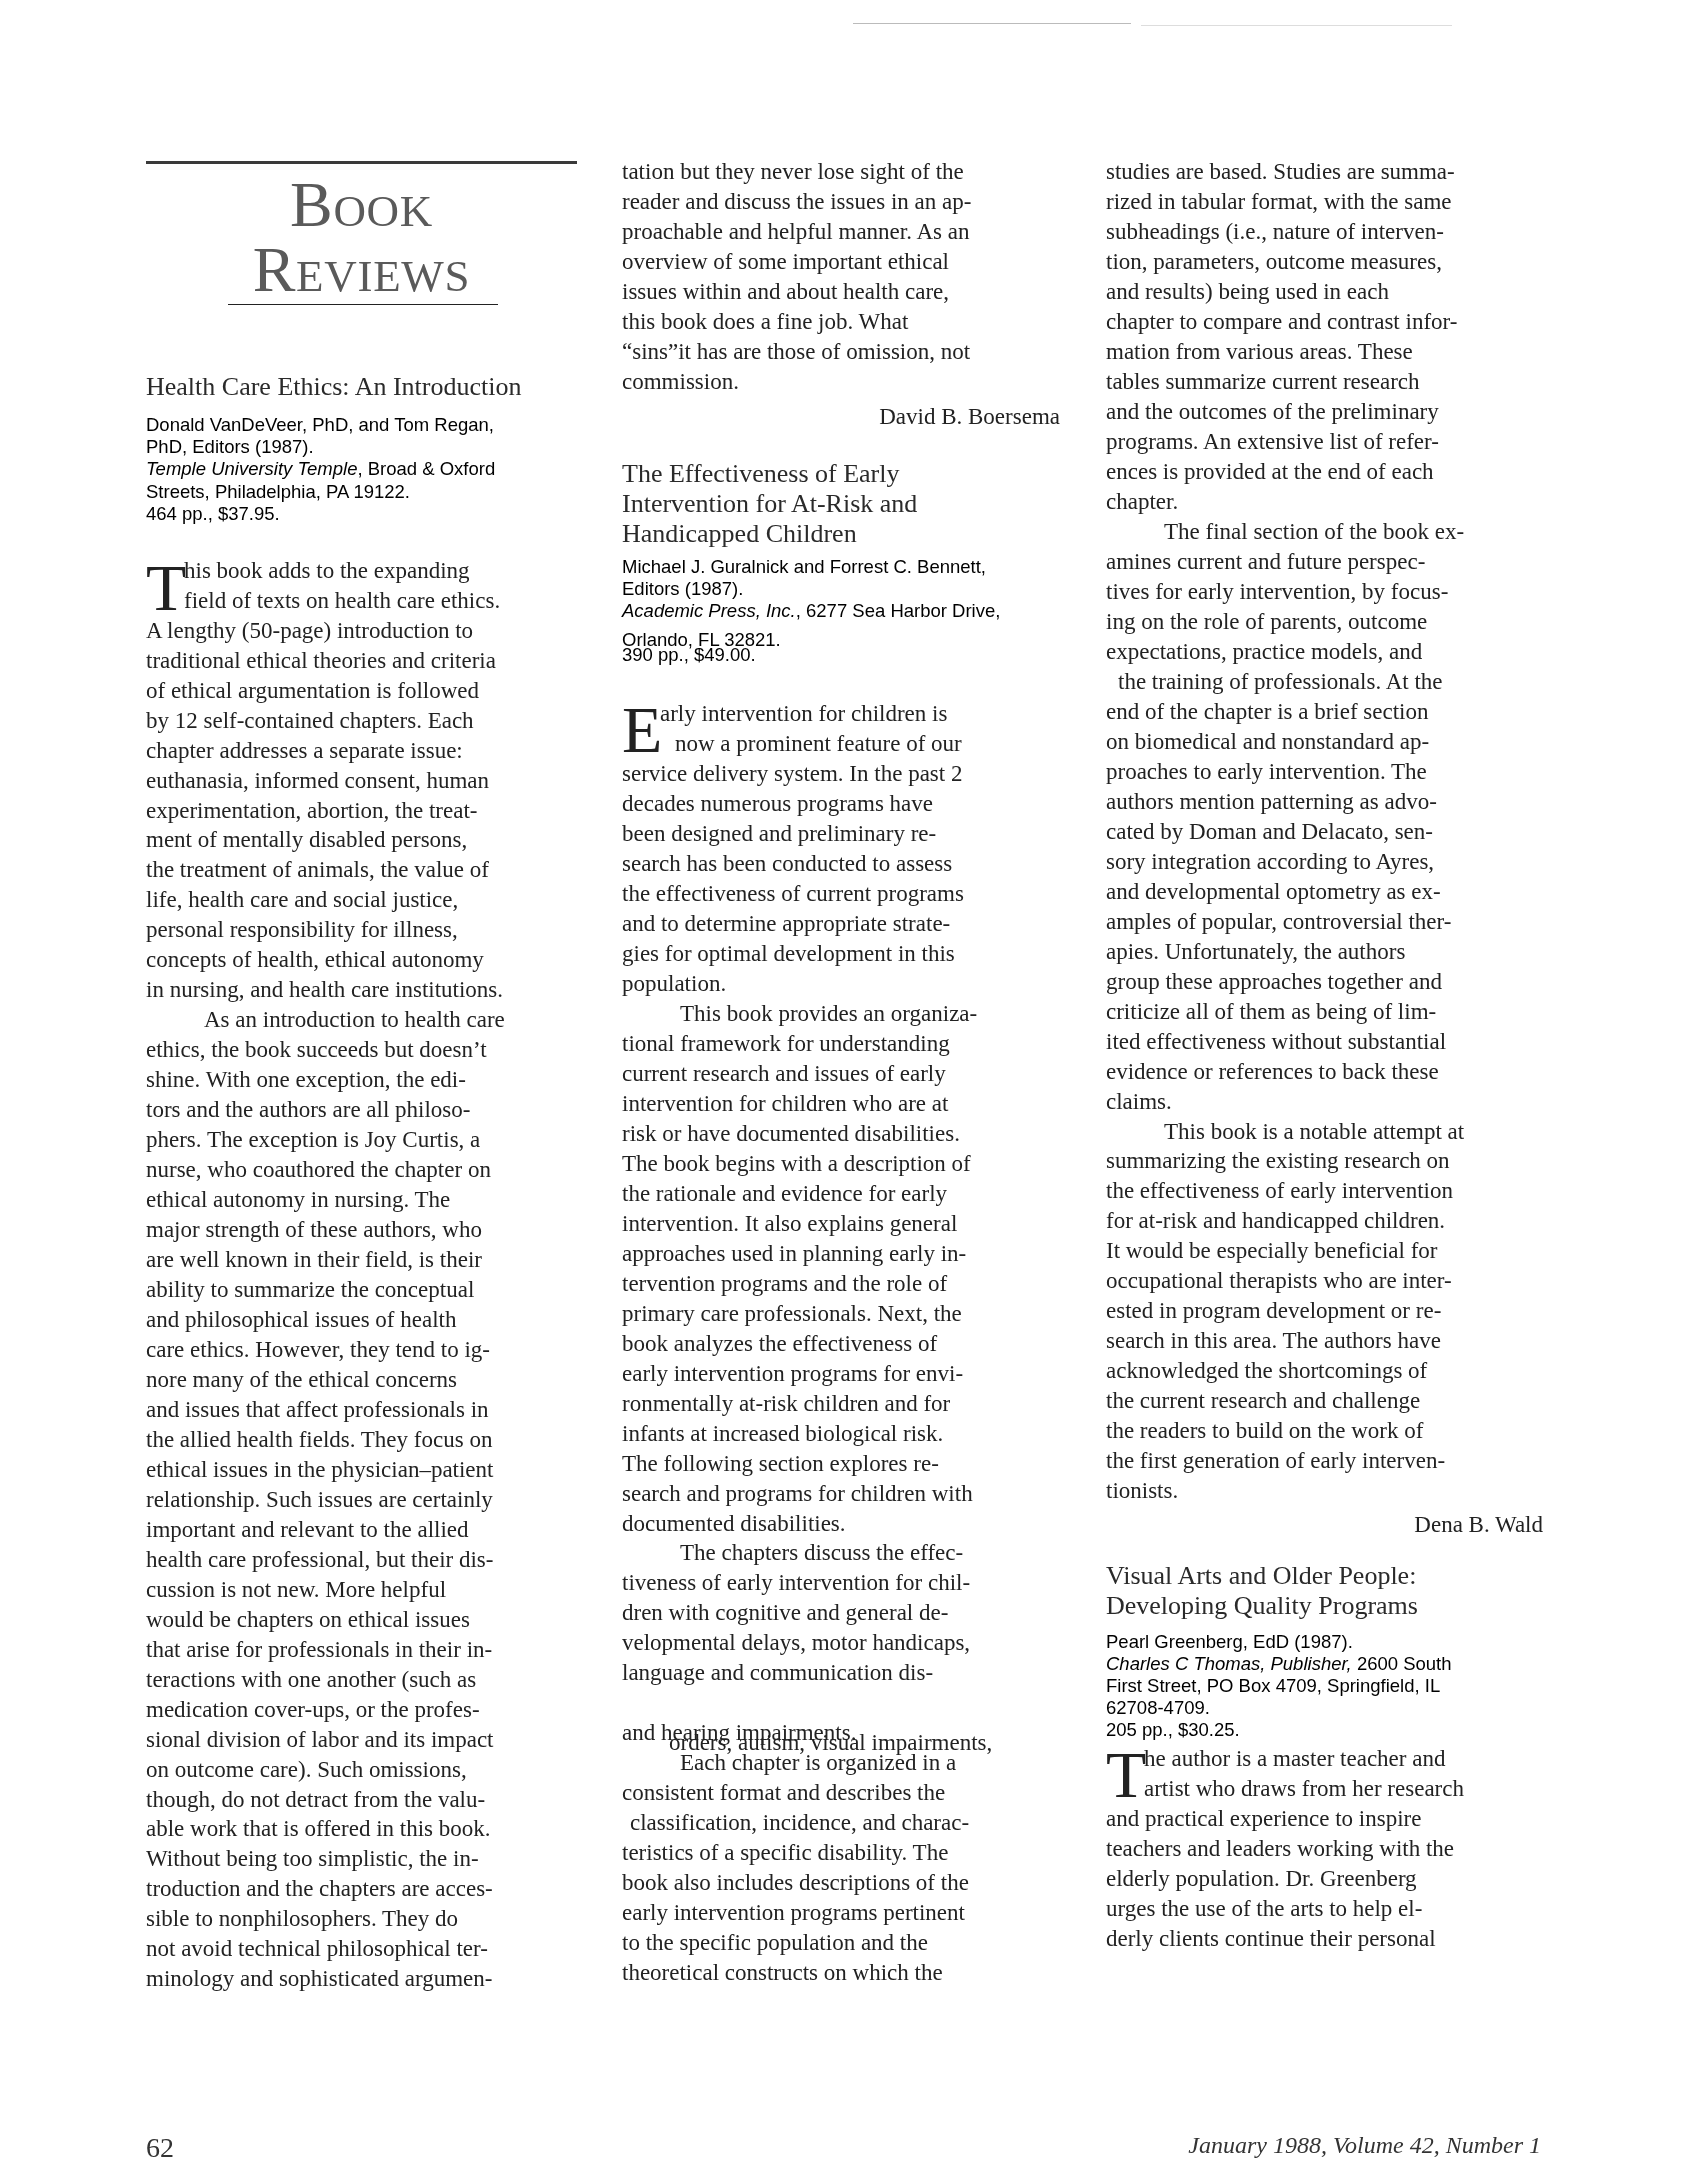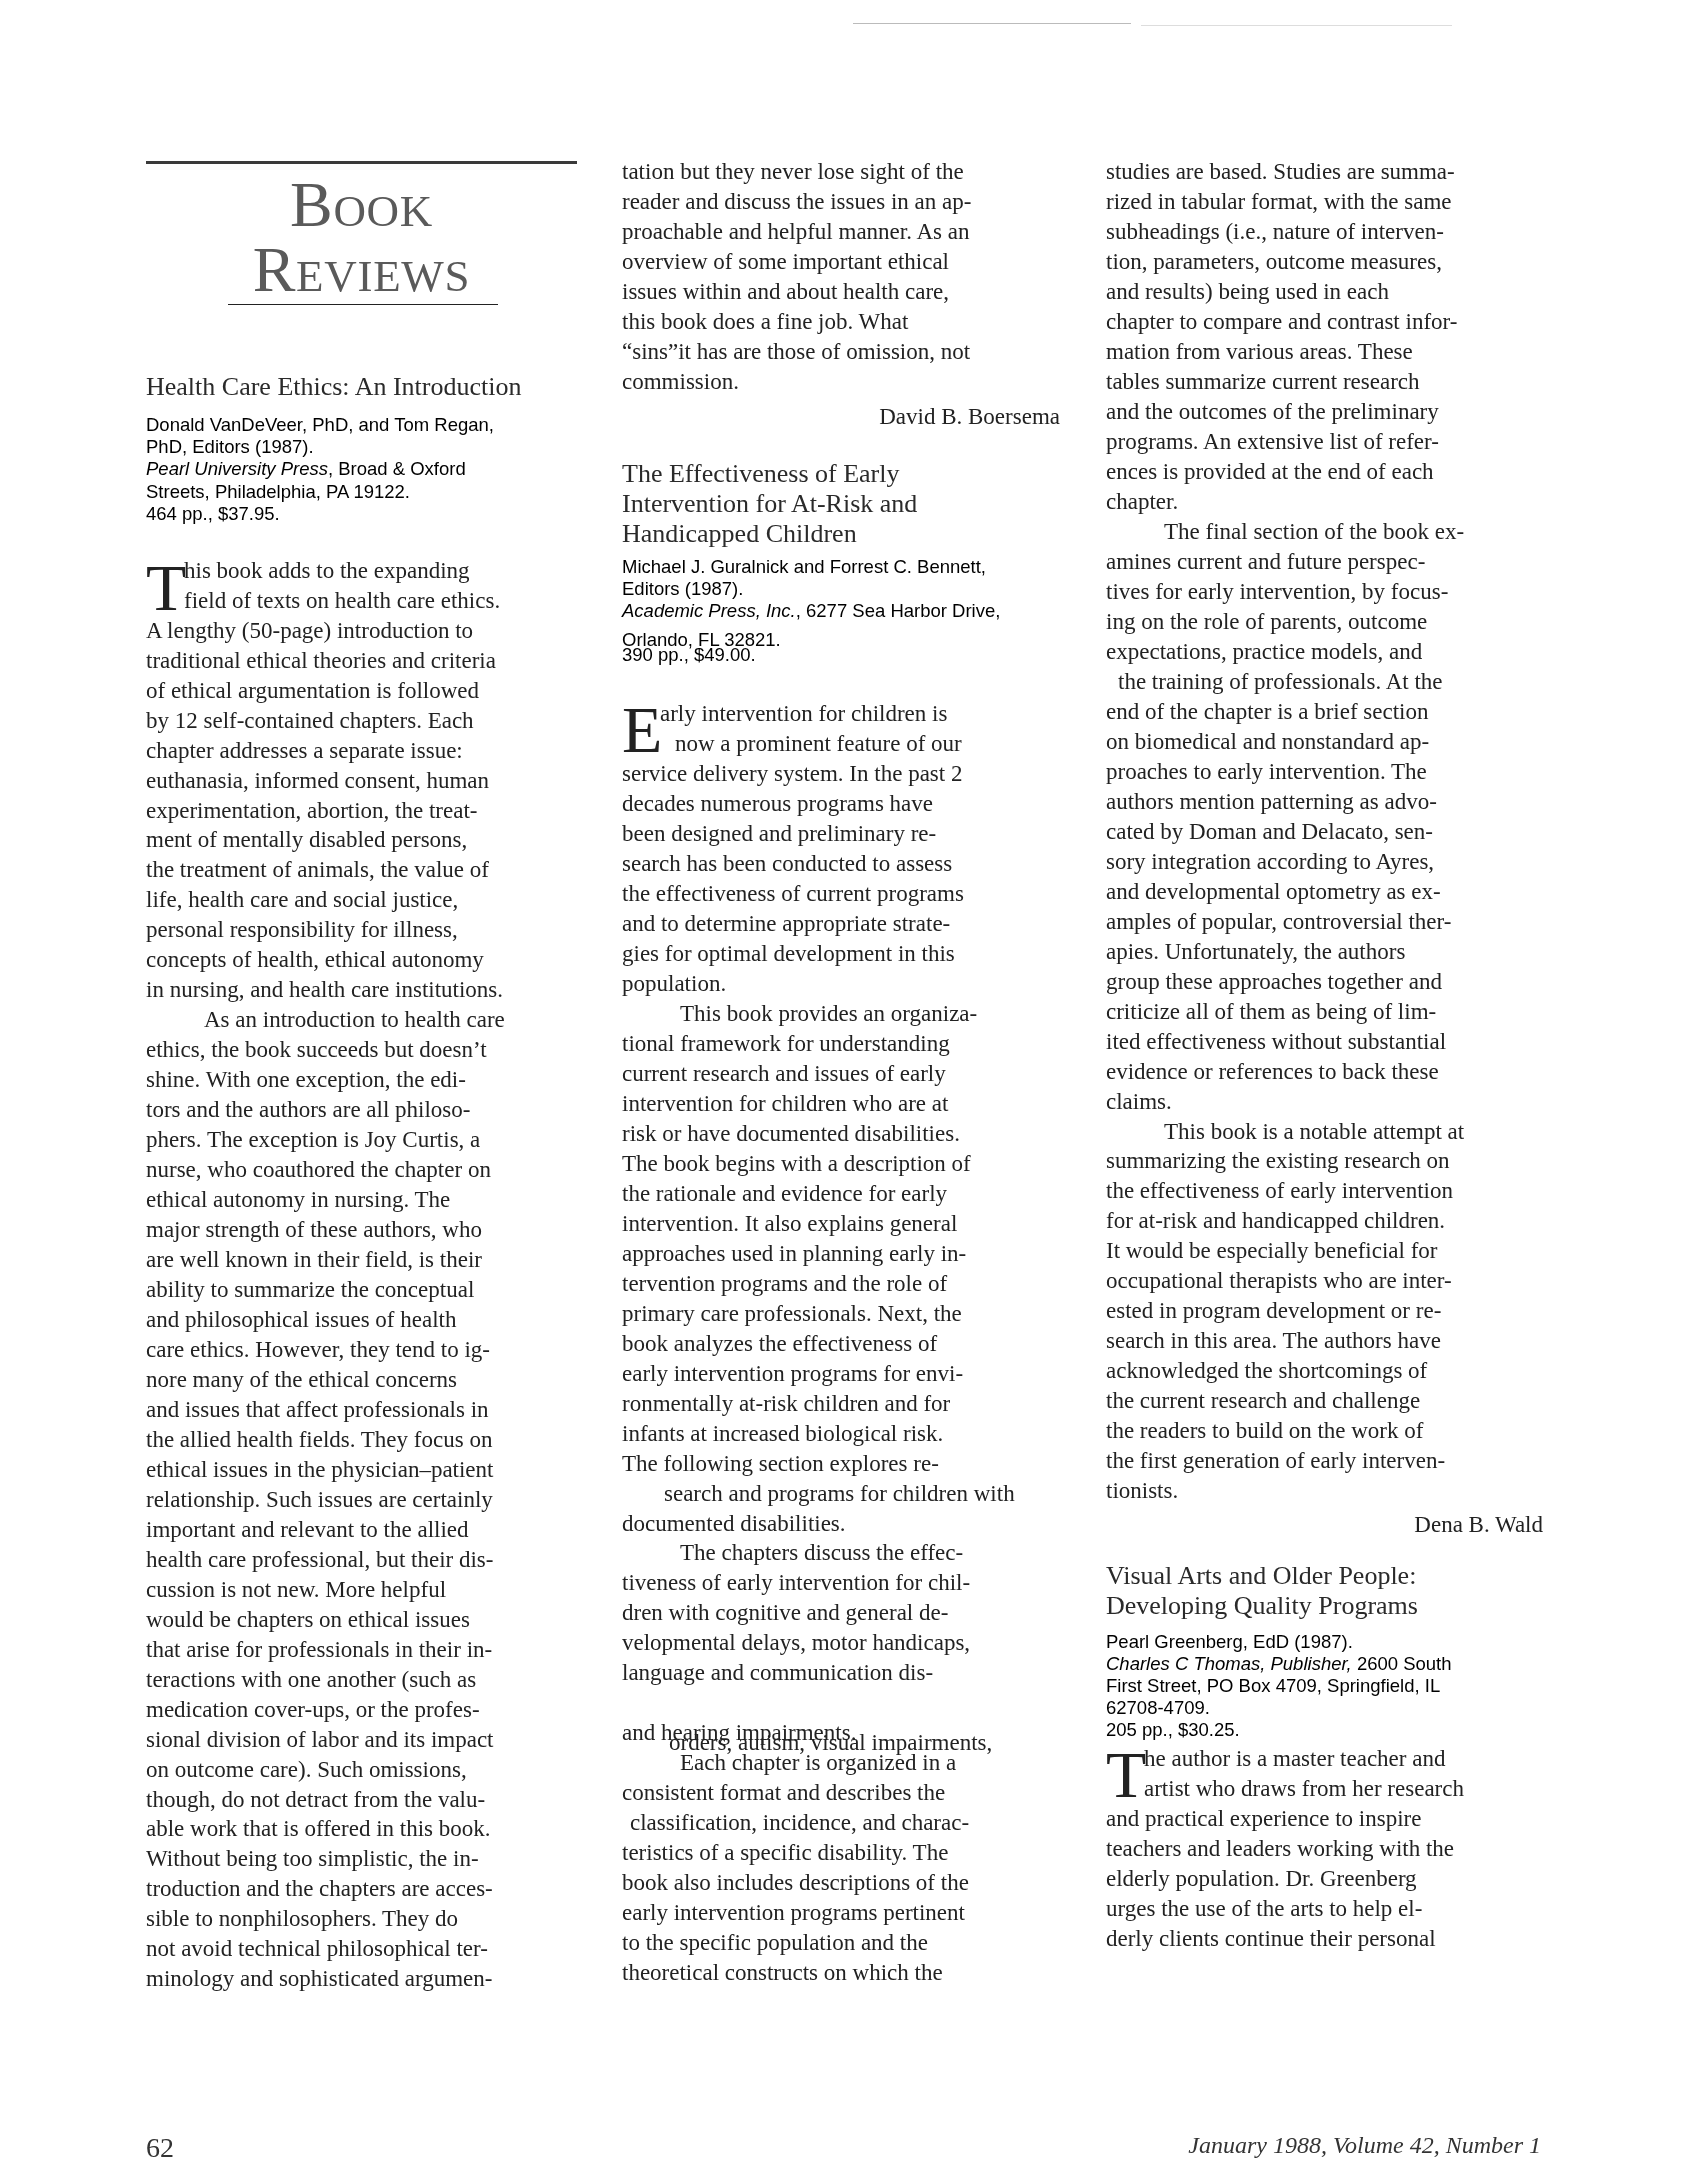--- a/index.html
+++ b/index.html
@@ -40,21 +40,21 @@
 </div>
 <div class="abs section-title title-line2 serif">
   <span class="big" style="font-variant:small-caps;">Reviews</span>
 </div>
 <div class="abs title-rule"></div>
 
 <div class="col" id="col1" style="left:146px;top:0;height:2051px;">
     <div class="heading serif" style="top: 372px;">Health Care Ethics: An Introduction</div>
     <div class="meta sans" style="top: 414px;"><span>Donald VanDeVeer, PhD, and Tom Regan,</span></div>
     <div class="meta sans" style="top: 436px;"><span>PhD, Editors (1987).</span></div>
-    <div class="meta sans" style="top: 458px;"><i>Pearl University Press</i><span>, Broad &amp; Oxford</span></div>
+    <div class="meta sans" style="top: 458px;"><i>Temple University Temple</i><span>, Broad &amp; Oxford</span></div>
     <div class="meta sans" style="top: 481px;"><span>Streets, Philadelphia, PA 19122.</span></div>
     <div class="meta sans" style="top: 503px;"><span>464 pp., $37.95.</span></div>
     <div class="dropcap serif" style="top: 561px;">T</div>
     <div class="line serif" style="top: 556px; padding-left: 38px;">his book adds to the expanding</div>
     <div class="line serif" style="top: 586px; padding-left: 38px;">field of texts on health care ethics.</div>
     <div class="line serif" style="top: 616px;">A lengthy (50-page) introduction to</div>
     <div class="line serif" style="top: 646px;">traditional ethical theories and criteria</div>
     <div class="line serif" style="top: 676px;">of ethical argumentation is followed</div>
     <div class="line serif" style="top: 706px;">by 12 self-contained chapters. Each</div>
     <div class="line serif" style="top: 736px;">chapter addresses a separate issue:</div>
@@ -139,21 +139,21 @@
     <div class="line serif" style="top: 1179px;">the rationale and evidence for early</div>
     <div class="line serif" style="top: 1209px;">intervention. It also explains general</div>
     <div class="line serif" style="top: 1239px;">approaches used in planning early in-</div>
     <div class="line serif" style="top: 1269px;">tervention programs and the role of</div>
     <div class="line serif" style="top: 1299px;">primary care professionals. Next, the</div>
     <div class="line serif" style="top: 1329px;">book analyzes the effectiveness of</div>
     <div class="line serif" style="top: 1359px;">early intervention programs for envi-</div>
     <div class="line serif" style="top: 1389px;">ronmentally at-risk children and for</div>
     <div class="line serif" style="top: 1419px;">infants at increased biological risk.</div>
     <div class="line serif" style="top: 1449px;">The following section explores re-</div>
-    <div class="line serif" style="top: 1479px; margin-left: 42px;">search and programs for children with</div>
+    <div class="line serif" style="top: 1479px;">search and programs for children with</div>
     <div class="line serif" style="top: 1509px;">documented disabilities.</div>
     <div class="line serif indent" style="top: 1538px;">The chapters discuss the effec-</div>
     <div class="line serif" style="top: 1568px;">tiveness of early intervention for chil-</div>
     <div class="line serif" style="top: 1598px;">dren with cognitive and general de-</div>
     <div class="line serif" style="top: 1628px;">velopmental delays, motor handicaps,</div>
     <div class="line serif" style="top: 1658px;">language and communication dis-</div>
     <div class="line serif" style="top: 1728px; margin-left: 47px;">orders, autism, visual impairments,</div>
     <div class="line serif" style="top: 1718px;">and hearing impairments.</div>
     <div class="line serif indent" style="top: 1748px;">Each chapter is organized in a</div>
     <div class="line serif" style="top: 1778px;">consistent format and describes the</div>

